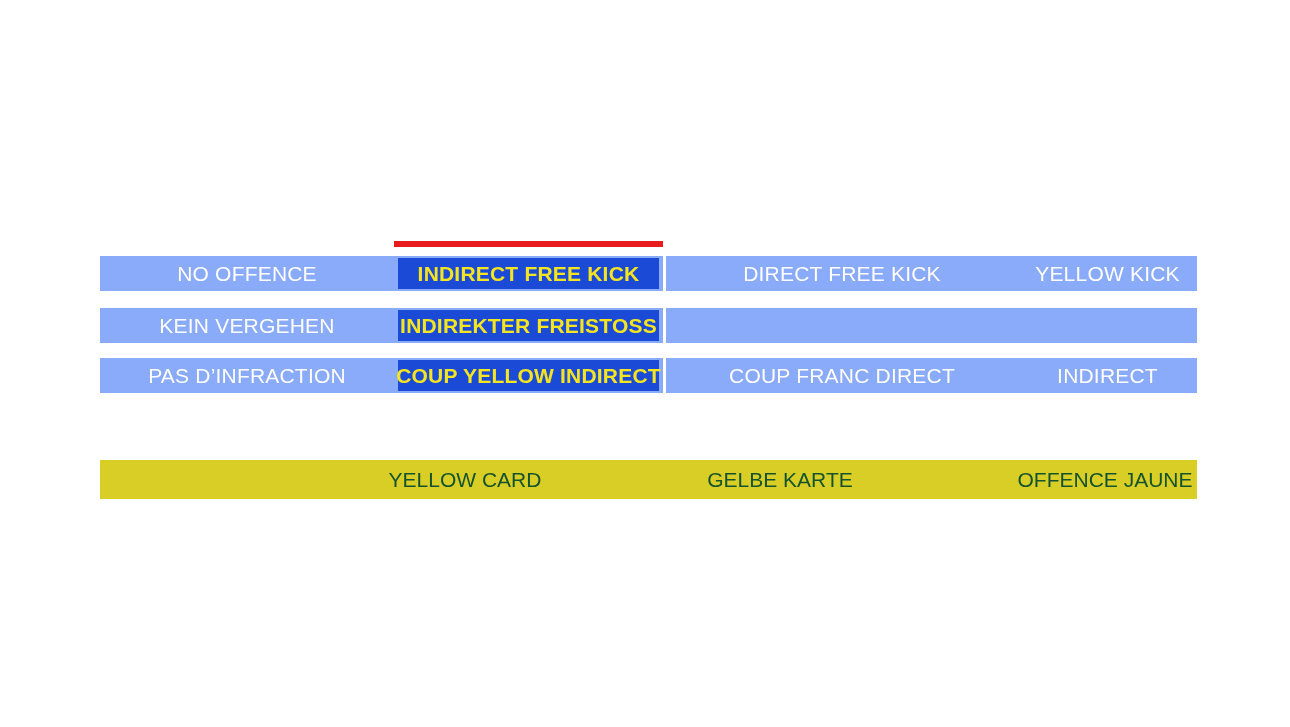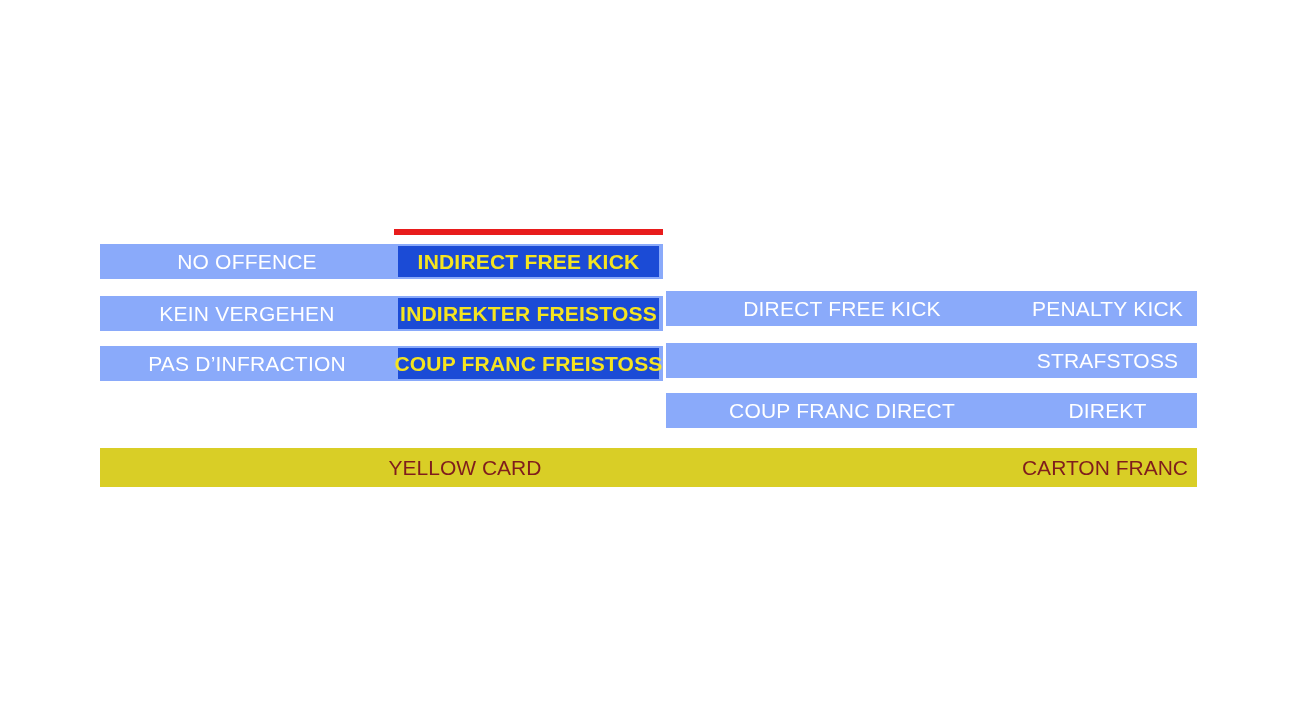--- a/index.html
+++ b/index.html
@@ -11,21 +11,21 @@
     height: 727px;
     background: #ffffff;
     font-family: "Liberation Sans", sans-serif;
     overflow: hidden;
     position: relative;
   }
 
   .stage {
     position: absolute;
     left: 0;
-    top: 0;
+    top: 12px;
     width: 1290px;
     height: 559px;
   }
 
   
   .red-marker {
     position: absolute;
     left: 394px;
     top: 229px;
     width: 269px;
@@ -75,21 +75,20 @@
     display: flex;
     align-items: center;
     justify-content: center;
   }
 
   
   .seg-right {
     left: 566px;
     width: 531px;
     justify-content: flex-start;
-    margin-top: 47px;
   }
 
   .cell-text {
     color: #ffffff;
     font-size: 21px;
     font-weight: 400;
     letter-spacing: 0.2px;
     white-space: nowrap;
   }
   .cell-text.highlight {
@@ -120,21 +119,21 @@
     height: 39px;
     background: #D9CE26;
   }
   .yc-item {
     position: absolute;
     top: 0;
     height: 39px;
     display: flex;
     align-items: center;
     justify-content: center;
-    color: #7f1d1d;
+    color: #14532d;
     font-size: 21px;
     font-weight: 400;
     white-space: nowrap;
   }
   .yc-0 { left: 185px;  width: 360px; }
   .yc-1 { left: 500px;  width: 360px; }
   .yc-2 { left: 825px;  width: 360px; }
 </style>
 </head>
 <body>
@@ -150,58 +149,56 @@
     <div class="seg seg-mid">
       <div class="inner">
         <span class="cell-text highlight">INDIRECT FREE KICK</span>
       </div>
     </div>
     <div class="seg seg-right">
       <div class="right-a">
         <span class="cell-text">DIRECT FREE KICK</span>
       </div>
       <div class="right-b">
-        <span class="cell-text">PENALTY KICK</span>
+        <span class="cell-text">YELLOW KICK</span>
       </div>
     </div>
   </div>
 
   <div class="lang-row row-1">
     <div class="seg seg-mid">
       <div class="inner">
         <span class="cell-text highlight">INDIREKTER FREISTOSS</span>
       </div>
     </div>
     <div class="seg seg-left">
       <span class="cell-text">KEIN VERGEHEN</span>
     </div>
     <div class="seg seg-right">
-      <div class="right-b">
-        <span class="cell-text">STRAFSTOSS</span>
-      </div>
     </div>
   </div>
 
   <div class="lang-row row-2">
     <div class="seg seg-left">
       <span class="cell-text">PAS D’INFRACTION</span>
     </div>
     <div class="seg seg-mid">
       <div class="inner">
-        <span class="cell-text highlight">COUP FRANC FREISTOSS</span>
+        <span class="cell-text highlight">COUP YELLOW INDIRECT</span>
       </div>
     </div>
     <div class="seg seg-right">
       <div class="right-a">
         <span class="cell-text">COUP FRANC DIRECT</span>
       </div>
       <div class="right-b">
-        <span class="cell-text">DIREKT</span>
+        <span class="cell-text">INDIRECT</span>
       </div>
     </div>
   </div>
 
   <div class="yellow-bar">
     <div class="yc-item yc-0">YELLOW CARD</div>
-    <div class="yc-item yc-2">CARTON FRANC</div>
+    <div class="yc-item yc-1">GELBE KARTE</div>
+    <div class="yc-item yc-2">OFFENCE JAUNE</div>
   </div>
 
 </div>
 
 </body></html>

